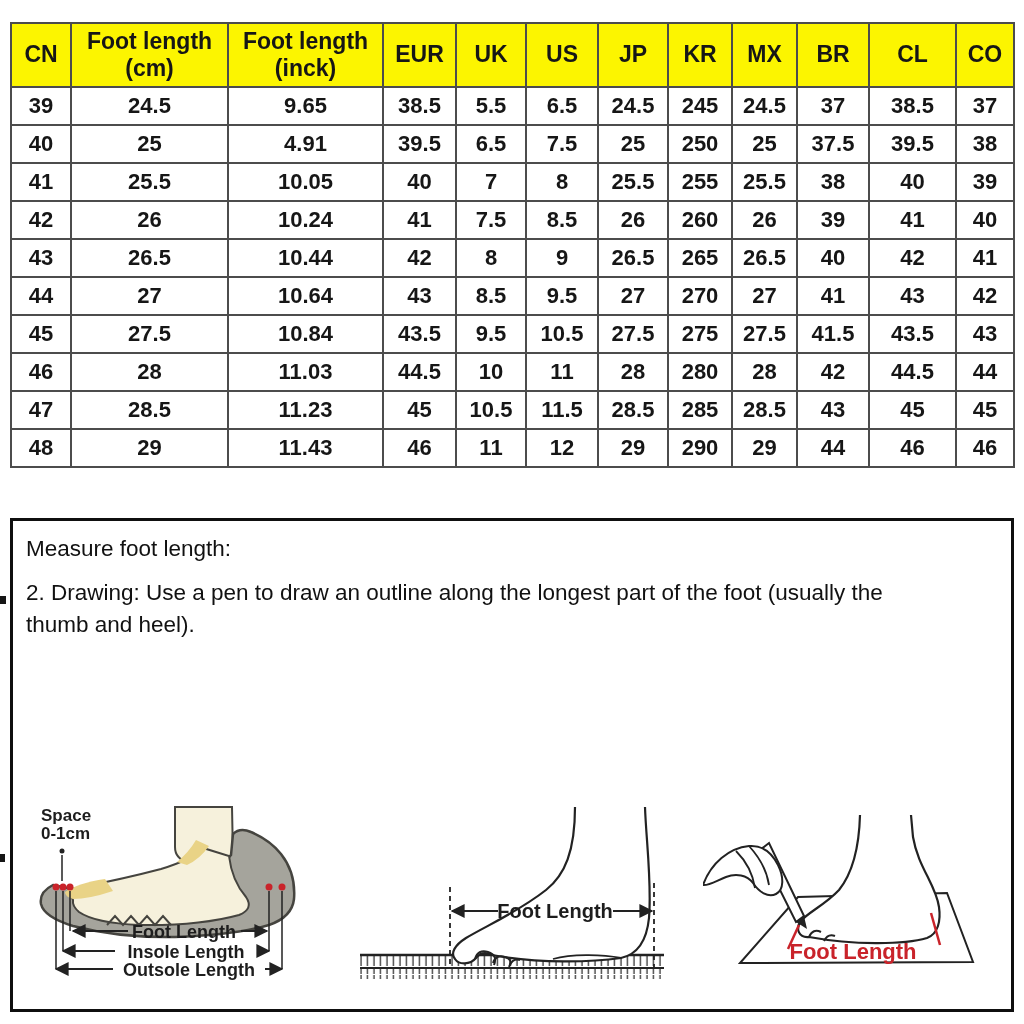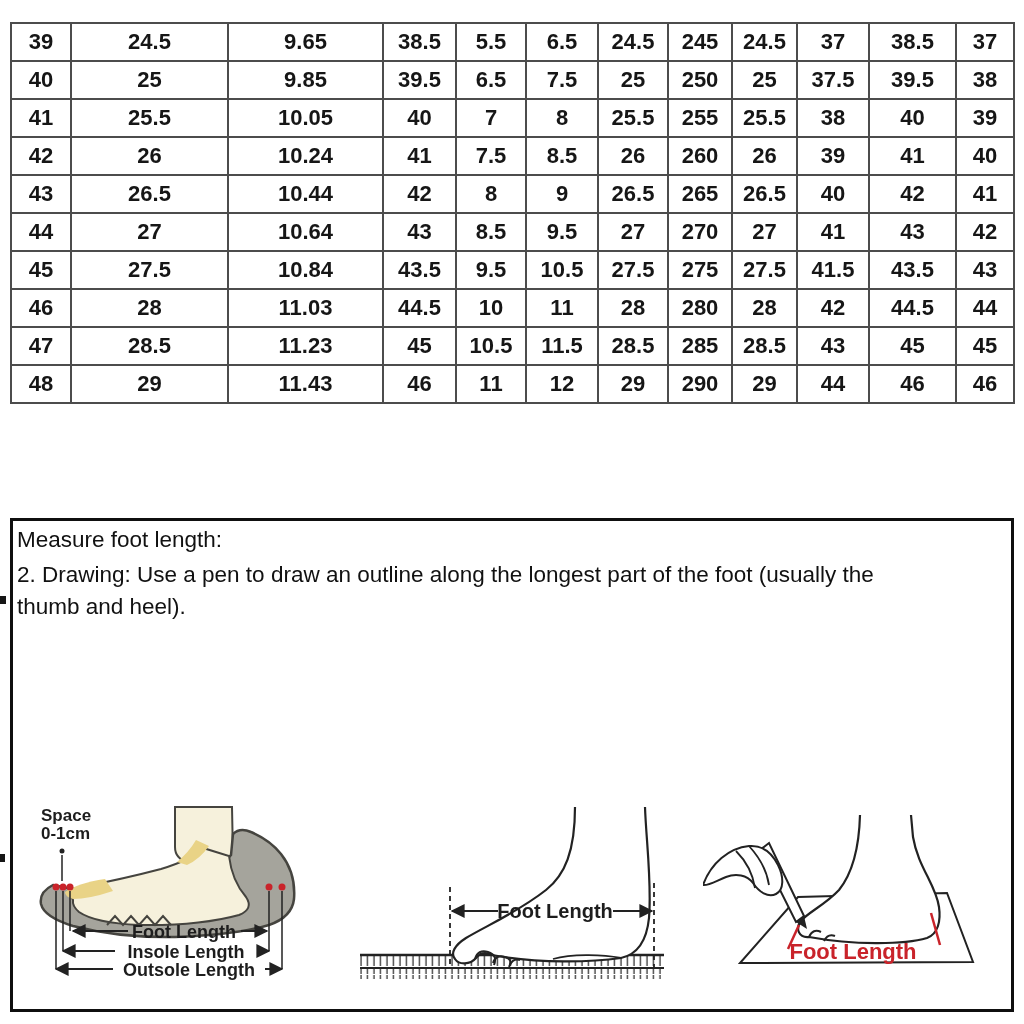--- a/index.html
+++ b/index.html
@@ -18,21 +18,21 @@
     font-weight:bold;padding:0;color:#161616;
   }
   tr.title-row th{height:28px;font-size:25px;background:#ffffff;letter-spacing:.5px;}
   tr.head-row th{height:62px;font-size:23px;white-space:pre-line;line-height:1.18;}
   tbody td{height:36px;font-size:22px;background:#ffffff;}
   
   .info-box{
     position:absolute;left:10px;top:518px;width:1004px;height:494px;
     box-sizing:border-box;border:3px solid #0f0f0f;background:#ffffff;
   }
-  .info-box p{margin:4px;}
+  .info-box p{margin:13px;}
   .ibx-heading{
     margin:17px 30px 0 23px;font-size:22.5px;line-height:1.35;color:#111;
   }
   .ibx-step{
     margin:16px 28px 0 23px;font-size:22.5px;line-height:1.4;color:#111;
     white-space:pre-line;
   }
   .diagram{position:absolute;}
   #diagram-shoe{left:10px;top:278px;width:300px;height:205px;}
   #diagram-ruler{left:345px;top:278px;width:330px;height:205px;}
@@ -55,40 +55,56 @@
       <col style="width:70px">
       <col style="width:72px">
     <col style="width:70px">
       <col style="width:64px">
       <col style="width:65px">
     <col style="width:72px">
       <col style="width:87px">
       <col style="width:58px">
   </colgroup>
   <thead>
+    <tr class="head-row">
+        <th style="background: rgb(252, 245, 0);">CN</th>
+        <th style="background: rgb(252, 245, 0);">Foot length
+(cm)</th>
+        <th style="background: rgb(252, 245, 0);">Foot length
+(inck)</th>
+        <th style="background: rgb(252, 245, 0);">EUR</th>
+        <th style="background: rgb(252, 245, 0);">UK</th>
+        <th style="background: rgb(252, 245, 0);">US</th>
+        <th style="background: rgb(252, 245, 0);">JP</th>
+        <th style="background: rgb(252, 245, 0);">KR</th>
+        <th style="background: rgb(252, 245, 0);">MX</th>
+        <th style="background: rgb(252, 245, 0);">BR</th>
+        <th style="background: rgb(252, 245, 0);">CL</th>
+        <th style="background: rgb(252, 245, 0);">CO</th>
+      </tr>
   </thead>
   <tbody>
       <tr>
         <td>39</td>
         <td>24.5</td>
         <td>9.65</td>
         <td>38.5</td>
         <td>5.5</td>
         <td>6.5</td>
         <td>24.5</td>
         <td>245</td>
         <td>24.5</td>
         <td>37</td>
         <td>38.5</td>
         <td>37</td>
       </tr>
       <tr>
         <td>40</td>
         <td>25</td>
-        <td>9.85</td>
+        <td>4.91</td>
         <td>39.5</td>
         <td>6.5</td>
         <td>7.5</td>
         <td>25</td>
         <td>250</td>
         <td>25</td>
         <td>37.5</td>
         <td>39.5</td>
         <td>38</td>
       </tr>

